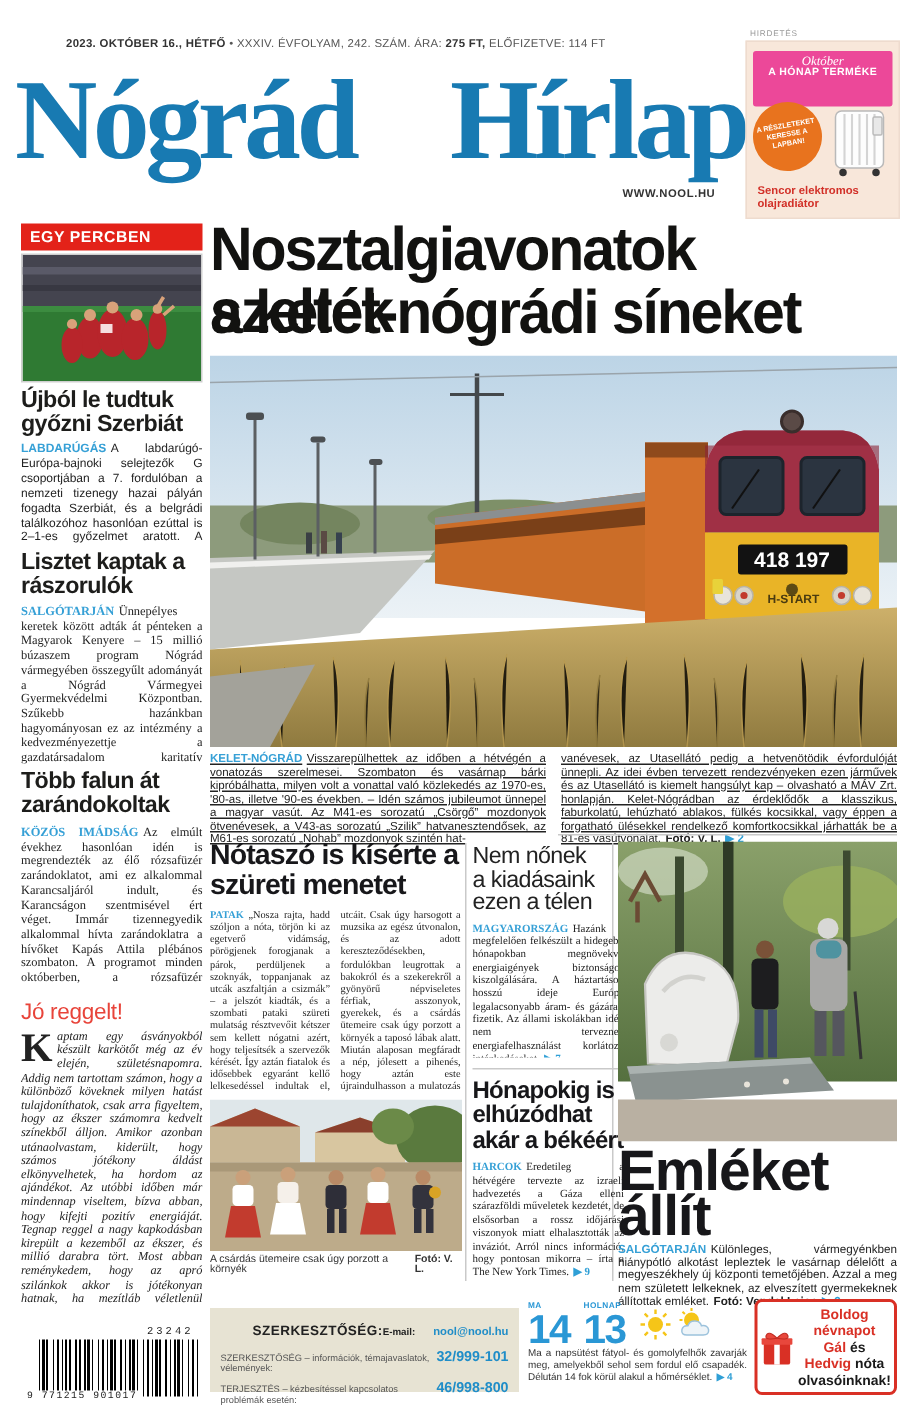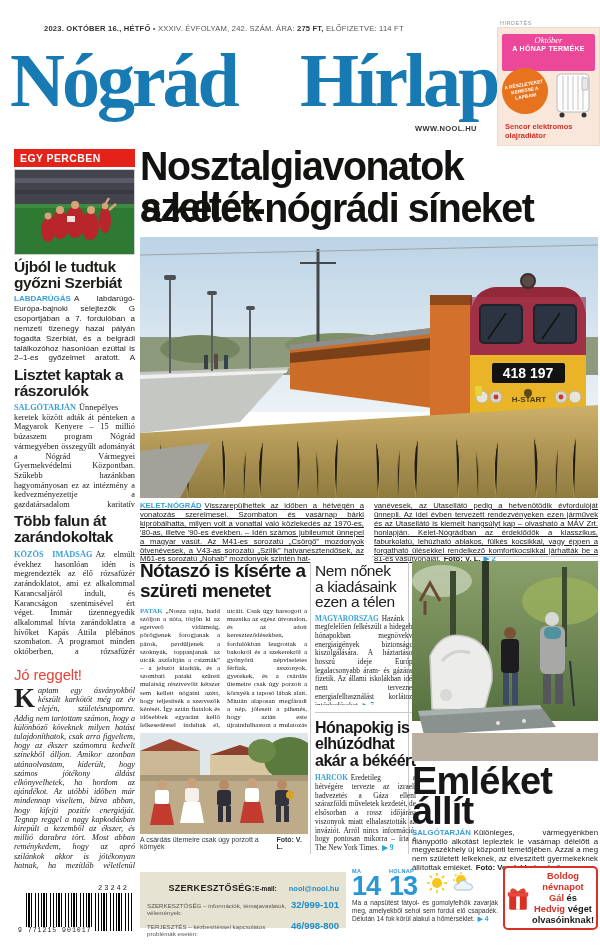--- a/index.html
+++ b/index.html
@@ -416,18 +416,18 @@
     <svg width="30" height="36" viewBox="0 0 30 36">
       <rect x="3" y="14" width="24" height="20" rx="2" fill="#d93025"></rect>
       <rect x="12.5" y="14" width="5" height="20" fill="#fff"></rect>
       <rect x="1" y="10" width="28" height="6" rx="1" fill="#e8473c"></rect>
       <path d="M15 10 q-8 -8 -10 -2 q-1 4 10 2 Z" fill="#e8473c" stroke="#c12a20" stroke-width="1"></path>
       <path d="M15 10 q8 -8 10 -2 q1 4 -10 2 Z" fill="#e8473c" stroke="#c12a20" stroke-width="1"></path>
     </svg>
     <div class="nd-text">
       <span class="nd-red">Boldog névnapot</span><br>
       <span class="nd-red">Gál</span><span> és</span><br>
-      <span class="nd-red">Hedvig</span><span> véget</span><br>
+      <span class="nd-red">Hedvig</span><span> nóta</span><br>
       <span>olvasóinknak!</span>
     </div>
   </div>
 
 </div>
 
 </body></html>

